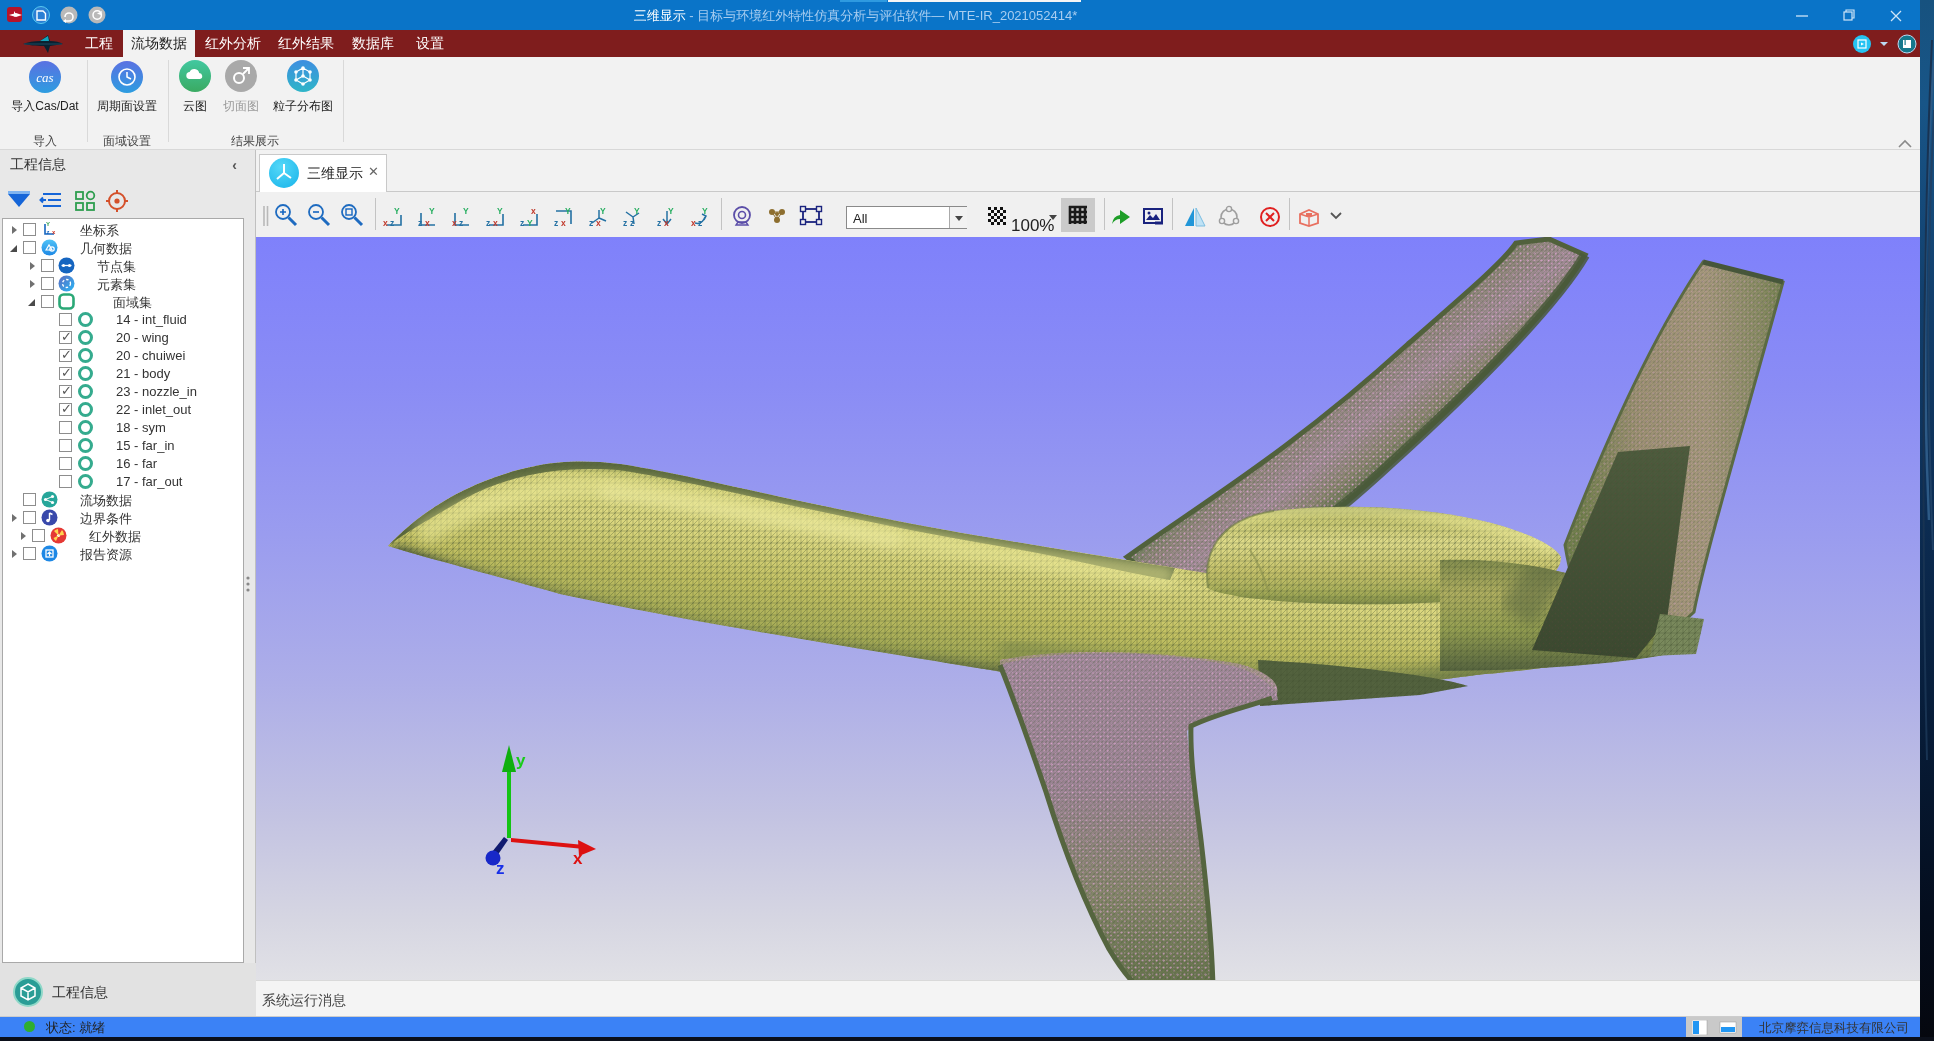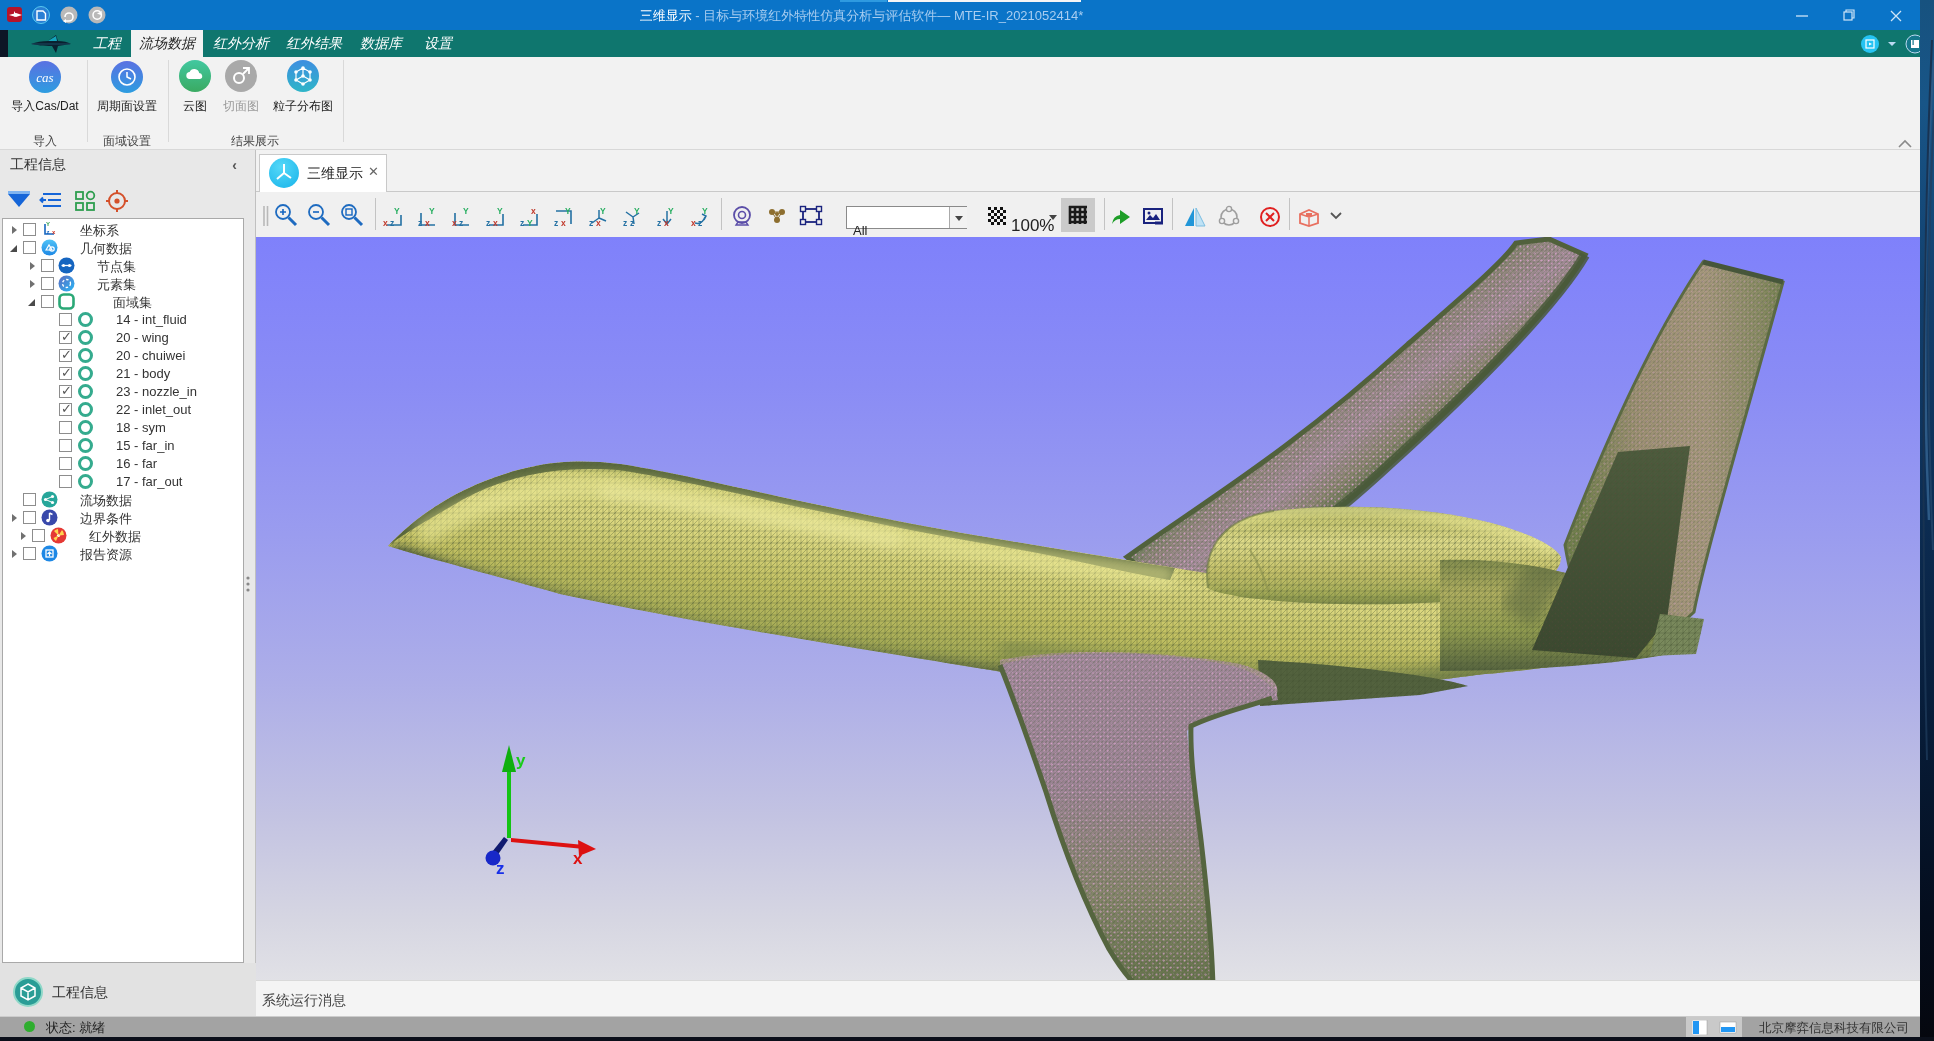--- a/index.html
+++ b/index.html
@@ -1,24 +1,24 @@
 <!DOCTYPE html>
 <html><head>
 <meta charset="utf-8">
 <style>
   * { margin:0; padding:0; box-sizing:border-box; }
   html,body { width:1934px; height:1041px; overflow:hidden; font-family:"Liberation Sans",sans-serif; }
   .abs { position:absolute; }
   body { position:relative; background:#0d1626; }
   
   #titlebar { left:0; top:0; width:1920px; height:30px; background:#0a74c8; }
-  #title-text { left:12px; top:0; width:1699px; height:30px; line-height:31px; text-align:center; font-size:13px; color:#fff; }
+  #title-text { left:6px; top:0; width:1699px; height:30px; line-height:31px; text-align:center; font-size:13px; color:#fff; }
   #title-text .sub { color:#a8cdf0; }
   
-  #menubar { left:8px; top:30px; width:1920px; height:27px; background:#0f766e;font-style:italic; }
+  #menubar { left:0; top:30px; width:1920px; height:27px; background:#7f1d1d; }
   .mtab { position:absolute; top:0; height:27px; line-height:27px; color:#fff; font-size:14px; text-align:center; }
   .mtab.sel { background:#f2f2f2; color:#222; }
   
   #ribbon { left:0; top:57px; width:1920px; height:93px; background:#f2f2f2; border-bottom:1px solid #d8d8d8; }
   .rlabel { position:absolute; top:41px; width:120px; text-align:center; font-size:12px; color:#222; }
   .rgroup { position:absolute; top:76px; width:120px; text-align:center; font-size:12px; color:#444; }
   .rsep { position:absolute; top:3px; height:82px; width:1px; background:#d9d9d9; }
   
   #lpanel { left:0; top:150px; width:256px; height:866px; background:#e8e8e8; border-right:1px solid #c0c0c0;}
   #lp-head { position:absolute; left:10px; top:6px; font-size:14px; color:#333; }
@@ -35,21 +35,21 @@
   #lp-bottom { left:0; top:963px; width:256px; height:53px; background:#e2e2e2; }
   
   #tabbar { left:256px; top:150px; width:1664px; height:42px; background:#f2f2f2; border-bottom:1px solid #c9c9c9;}
   #tab1 { position:absolute; left:3px; top:4px; width:128px; height:38px; background:#fff; border:1px solid #c9c9c9; border-bottom:none; }
   #vtoolbar { left:256px; top:192px; width:1664px; height:45px; background:#f0f0f0; }
   .vsep { position:absolute; top:6px; height:32px; width:1px; background:#c3c3c3; }
   
   #viewport { left:256px; top:237px; width:1664px; height:743px; background:linear-gradient(to bottom,#7f81fb 0%,#8a8cf5 20%,#9a9cef 40%,#adaee8 60%,#c3c3e2 78%,#d6d6e2 92%,#e1e1e6 100%); }
   
   #msgpanel { left:256px; top:980px; width:1664px; height:36px; background:#f4f4f4; border-top:1px solid #d9d9d9;}
-  #statusbar { left:0; top:1016px; width:1920px; height:21px; background:#a3a3a3; border-top:1px solid #cccccc; }
+  #statusbar { left:0; top:1016px; width:1920px; height:21px; background:#3b82f6; border-top:1px solid #cccccc; }
   #deskright { left:1920px; top:0; width:14px; height:1041px; background:linear-gradient(to bottom,#17527f 0%,#185587 10%,#12406e 28%,#0c2c52 50%,#071c38 70%,#040d1d 88%,#05070e 100%); }
   #deskbottom { left:0; top:1037px; width:1934px; height:4px; background:#0b0f1a; }
 </style>
 </head>
 <body>
 
   <div class="abs" style="left:840px;top:0;width:47px;height:2px;background:#2e9ae0;z-index:5"></div>
   <div class="abs" style="left:888px;top:0;width:193px;height:2px;background:#f5f5f5;z-index:5"></div>
   <div class="abs" id="titlebar">
     <div id="title-text" class="abs">三维显示 <span class="sub">- 目标与环境红外特性仿真分析与评估软件— MTE-IR_2021052414*</span></div>
@@ -477,21 +477,21 @@
   <path d="M7 8 L17 8 L12 16 Z M12 10 L7 8 M12 10 L17 8 M12 10 L12 16" stroke="#8d6e2f" stroke-width="1" fill="none"></path>
     </svg>
     <svg class="abs" style="left:543px;top:12px" width="24" height="24">
   <rect x="4" y="5" width="16" height="13" fill="none" stroke="#1a237e" stroke-width="1.8"></rect>
   <rect x="1.5" y="2.5" width="5" height="5" fill="#f0f0f0" stroke="#1a237e" stroke-width="1.4"></rect>
   <rect x="17.5" y="2.5" width="5" height="5" fill="#f0f0f0" stroke="#1a237e" stroke-width="1.4"></rect>
   <rect x="1.5" y="15.5" width="5" height="5" fill="#f0f0f0" stroke="#1a237e" stroke-width="1.4"></rect>
   <rect x="17.5" y="15.5" width="5" height="5" fill="#f0f0f0" stroke="#1a237e" stroke-width="1.4"></rect>
     </svg>
     <div class="abs" style="left:590px;top:14px;width:121px;height:23px;background:#fff;border:1px solid #8a8a8a;">
-  <div class="abs" style="left:6px;top:16px;font-size:13px;color:#222;">All</div>
+  <div class="abs" style="left:6px;top:4px;font-size:13px;color:#222;">All</div>
   <div class="abs" style="left:102px;top:0px;width:18px;height:21px;border-left:1px solid #aaa;background:#f2f2f2;">
     <div class="abs" style="left:5px;top:9px;width:0;height:0;border-left:4px solid transparent;border-right:4px solid transparent;border-top:5px solid #444;"></div>
   </div>
     </div>
     <svg class="abs" style="left:732px;top:15px" width="18" height="18">
       <rect x="0" y="0" width="3" height="3" fill="#111"></rect>
       <rect x="6" y="0" width="3" height="3" fill="#111"></rect>
       <rect x="12" y="0" width="3" height="3" fill="#111"></rect>
       <rect x="3" y="3" width="3" height="3" fill="#111"></rect>
       <rect x="9" y="3" width="3" height="3" fill="#111"></rect>

